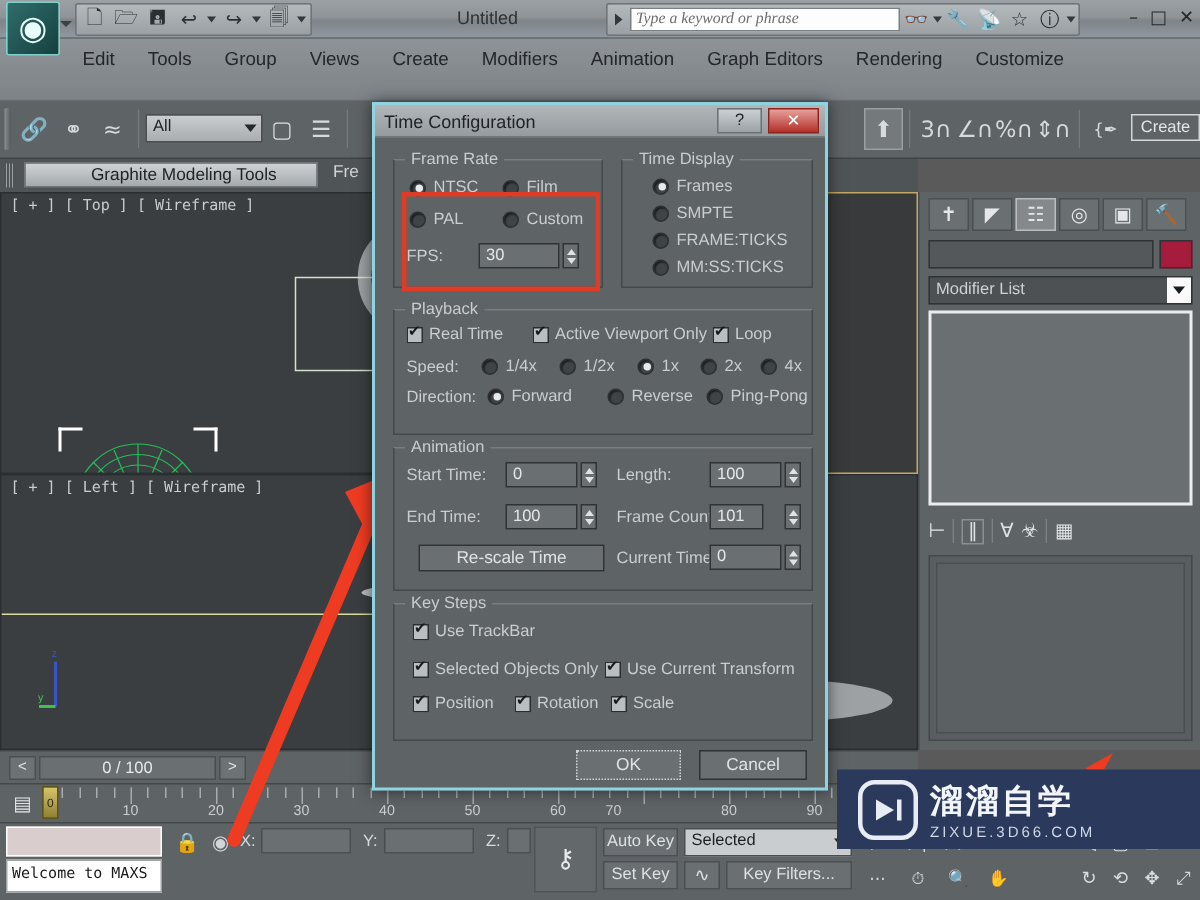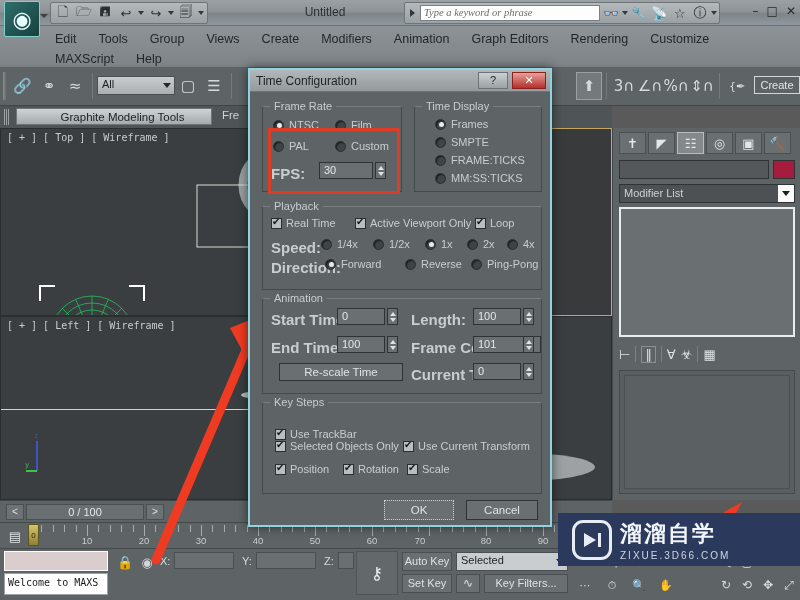--- a/index.html
+++ b/index.html
@@ -201,21 +201,21 @@
   .cbx{width:11px;height:11px;background:#b9bec1;border:1px solid #2b2f31;display:inline-block;position:relative;flex:0 0 11px;}
   .cbx.on:after{content:"✔";position:absolute;left:0px;top:-3px;font-size:10px;color:#15191b;font-family:"DejaVu Sans",sans-serif;}
   .chk{display:inline-flex;align-items:center;gap:4px;font-size:11px;color:#c9cdcf;}
   .spin{position:relative;height:17px;background:#6a6f72;border:1px solid #2f3335;
      font-size:11px;color:#e3e7e9;padding:1px 4px;display:inline-block;}
   .spinbtn{position:absolute;right:-12px;top:0;width:11px;height:17px;background:#6a6f72;border:1px solid #2f3335;
      display:flex;flex-direction:column;align-items:center;justify-content:center;gap:2px;}
   .spinbtn i{width:0;height:0;border-left:3px solid transparent;border-right:3px solid transparent;display:block;}
   .spinbtn i.up{border-bottom:4px solid #dfe3e5;}
   .spinbtn i.dn{border-top:4px solid #dfe3e5;}
-  .lbl{font-size:15px;color:#c9cdcf;font-weight:bold;}
+  .lbl{font-size:11px;color:#c9cdcf;}
   .dbtn{background:#6a6f72;border:1px solid #2f3335;font-size:11.5px;color:#dfe3e5;text-align:center;}
   #redbox{position:absolute;left:268px;top:128px;width:132px;height:66px;border:3px solid #e03b24;z-index:55;pointer-events:none;}
 </style>
 </head>
 <body>
 
 <div id="appbar">
   <div id="maxlogo">◉</div>
   <div id="logo-caret"></div>
   <div class="qat">
@@ -253,24 +253,20 @@
     <div class="mi">Edit</div>
     <div class="mi">Tools</div>
     <div class="mi">Group</div>
     <div class="mi">Views</div>
     <div class="mi">Create</div>
     <div class="mi">Modifiers</div>
     <div class="mi">Animation</div>
     <div class="mi">Graph Editors</div>
     <div class="mi">Rendering</div>
     <div class="mi">Customize</div>
-  </div>
-  <div class="mrow" id="mrow2">
-    <div class="mi">MAXScript</div>
-    <div class="mi">Help</div>
   </div>
 </div>
 
 <div id="toolbar2" style="display:flex;align-items:flex-start;">
   <div class="tgrip"></div>
   <div class="ticon">🔗</div>
   <div class="ticon">⚭</div>
   <div class="ticon">≈</div>
   <div class="tsep"></div>
   <div id="tb-all">
@@ -467,21 +463,21 @@
       <div class="tick" style="left: 535.8px; height: 7px;"></div>
       <div class="tick" style="left: 547.2px; height: 7px;"></div>
       <div class="tick" style="left: 558.6px; height: 7px;"></div>
       <div class="tick" style="left: 570px; height: 11px;"></div>
       <div class="ticklabel" style="left: 57px;">10</div>
       <div class="ticklabel" style="left: 114px;">20</div>
       <div class="ticklabel" style="left: 171px;">30</div>
       <div class="ticklabel" style="left: 228px;">40</div>
       <div class="ticklabel" style="left: 285px;">50</div>
       <div class="ticklabel" style="left: 342px;">60</div>
-      <div class="ticklabel" style="left: 390px; text-align: right;">70</div>
+      <div class="ticklabel" style="left: 379px; text-align: right;">70</div>
       <div class="ticklabel" style="left: 456px;">80</div>
       <div class="ticklabel" style="left: 513px;">90</div>
       <div class="ticklabel" style="left: 570px;">100</div>
     </div>
   <div id="timehandle">0</div>
 </div>
 
 <div id="statusbar">
   <div id="mx-listener"></div>
   <div id="mx-prompt">Welcome to MAXS</div>
@@ -668,39 +664,39 @@
       </div>
 
     <div class="lbl" style="position:absolute;left:8px;top:40px;">End Time:</div>
     <div class="spin" style="position:absolute;left:74px;top:37px;width:48px;">100</div>
     <div class="spinbtn" style="position:absolute;left:124px;top:37px;">
         <i class="up"></i>
         <i class="dn"></i>
       </div>
 
     <div class="lbl" style="position:absolute;left:148px;top:40px;">Frame Count:</div>
-    <div class="spin" style="position:absolute;left:210px;top:37px;width:68px;">101</div>
+    <div class="spin" style="position:absolute;left:210px;top:37px;width:36px;">101</div>
     <div class="spinbtn" style="position:absolute;left:260px;top:37px;">
         <i class="up"></i>
         <i class="dn"></i>
       </div>
 
     <div class="dbtn" style="position:absolute;left:16px;top:64px;width:124px;height:18px;line-height:16px;">Re-scale Time</div>
 
     <div class="lbl" style="position:absolute;left:148px;top:67px;">Current Time:</div>
     <div class="spin" style="position:absolute;left:210px;top:64px;width:48px;">0</div>
     <div class="spinbtn" style="position:absolute;left:260px;top:64px;">
         <i class="up"></i>
         <i class="dn"></i>
       </div>
   </div>
 
   <div class="grp" style="left:12px;top:332px;width:280px;height:92px;">
     <span class="glabel">Key Steps</span>
-    <div style="position:absolute;left:12px;top:12px;margin-top:13px;"><span class="chk">
+    <div style="position:absolute;left:12px;top:12px;"><span class="chk">
           <i class="cbx on"></i>
           <span>Use TrackBar</span>
         </span></div>
     <div style="position:absolute;left:12px;top:37px;"><span class="chk">
           <i class="cbx on"></i>
           <span>Selected Objects Only</span>
         </span></div>
     <div style="position:absolute;left:140px;top:37px;"><span class="chk">
           <i class="cbx on"></i>
           <span>Use Current Transform</span>

